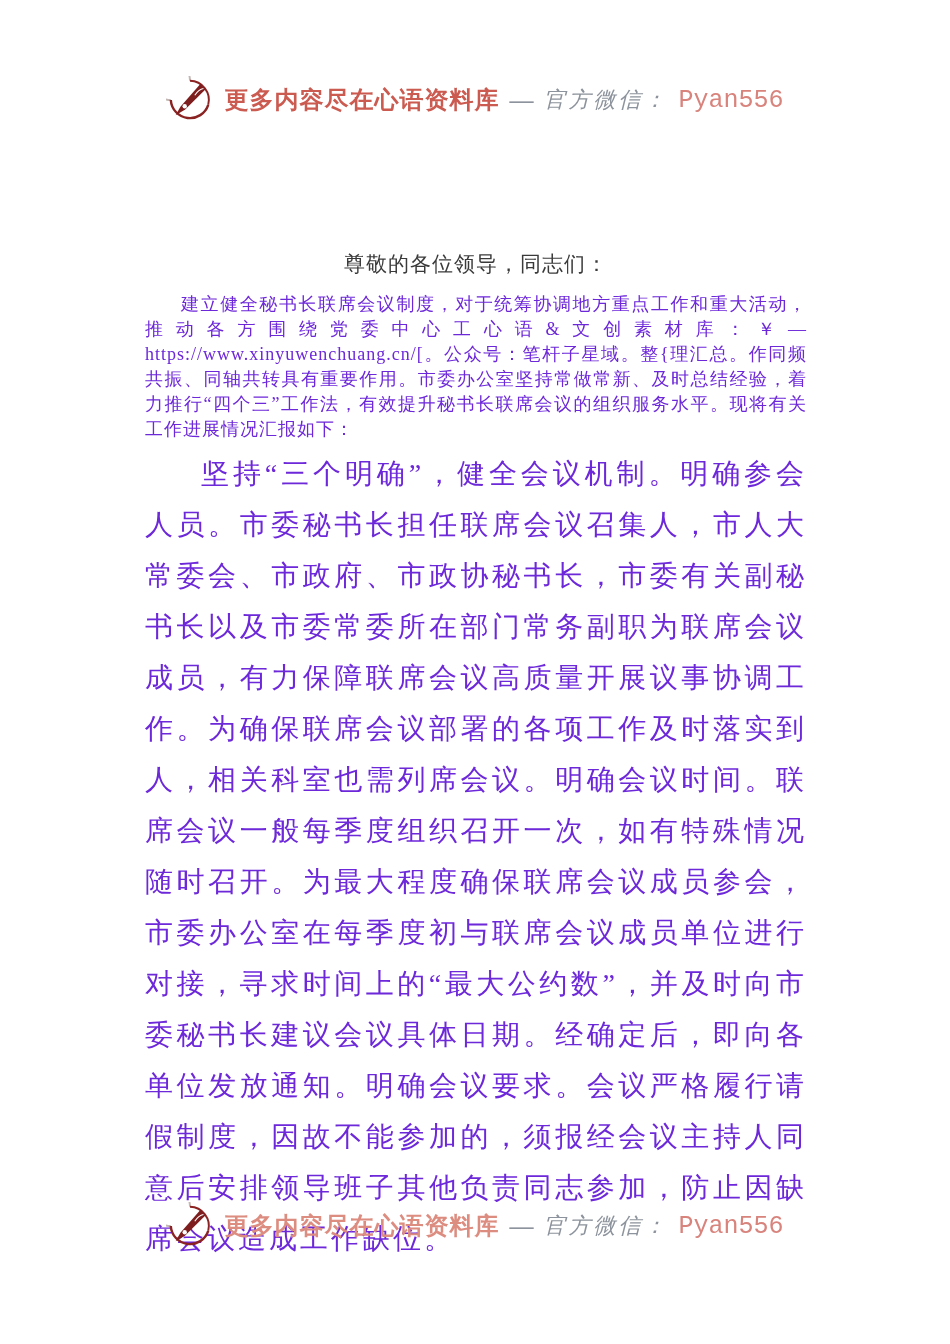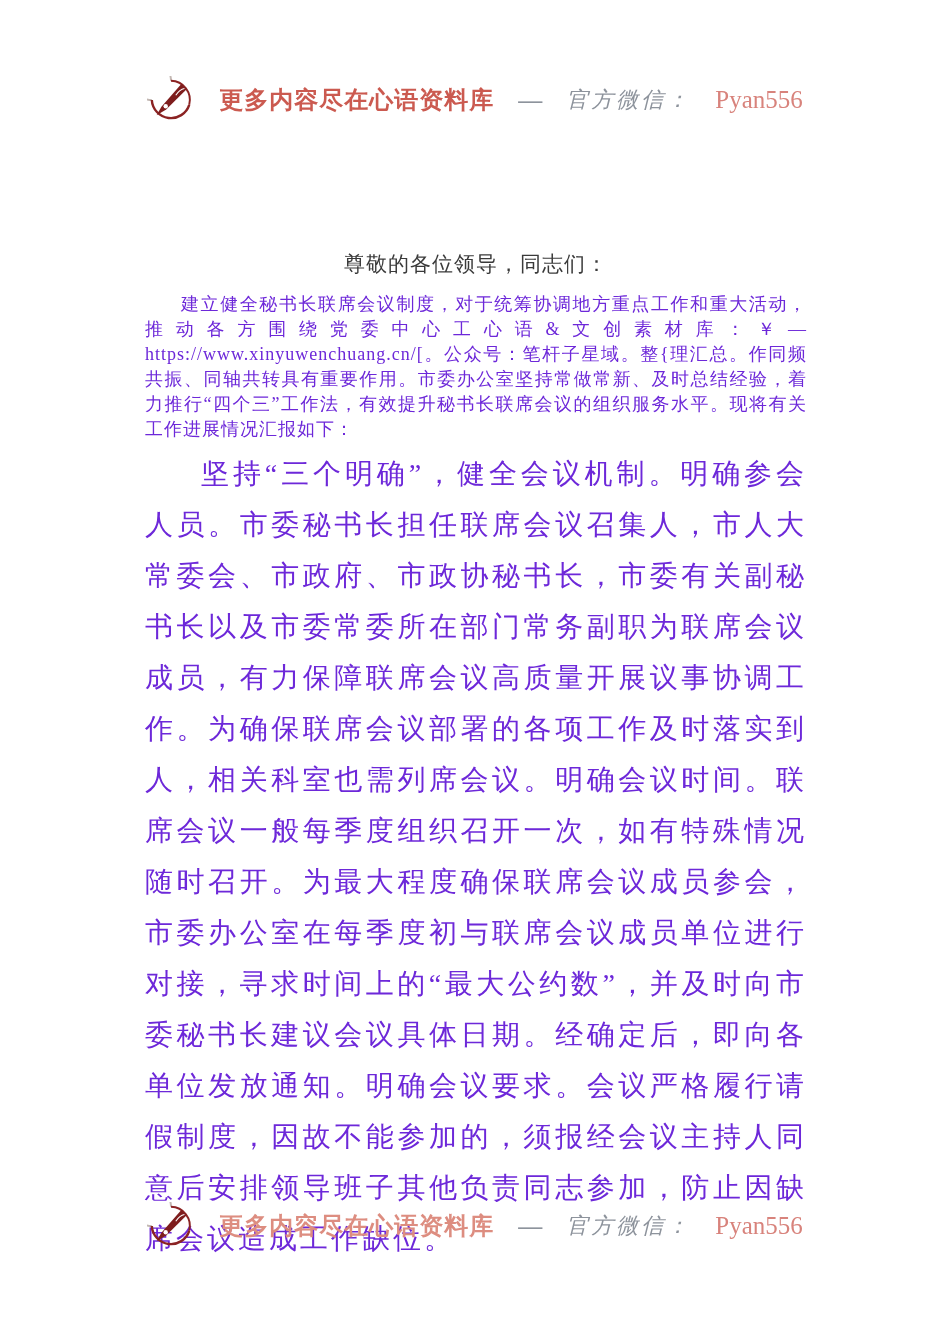--- a/index.html
+++ b/index.html
@@ -14,21 +14,21 @@
     position: relative;
     width: 950px;
     height: 1344px;
     overflow: hidden;
     background: #ffffff;
   }
   .watermark {
     display: flex;
     align-items: center;
     justify-content: center;
-    gap: 24px;
+    gap: 10px;
     width: 100%;
   }
   .watermark.header { position: absolute; left: 0; top: 76px; }
   .watermark.footer { position: absolute; left: 0; top: 1202px; }
   .logo { width: 48px; height: 48px; flex: 0 0 auto; display: inline-block; }
   .brand {
     font-size: 24px;
     font-weight: bold;
     letter-spacing: 1px;
     color: #cb5a50;
@@ -38,21 +38,21 @@
   .wechat-label {
     font-size: 22px;
     color: #8d939c;
     font-style: italic;
     letter-spacing: 3px;
     font-weight: normal;
   }
   .wechat-id {
     font-size: 25px;
     color: #d8837c;
-    font-family: Liberation Serif, serif;
+    font-family: Liberation Mono, monospace;
   }
   .doc-title {
     position: absolute;
     left: 0;
     top: 178px;
     width: 100%;
     margin: 0;
     text-align: center;
     font-size: 26px;
     font-weight: bold;

